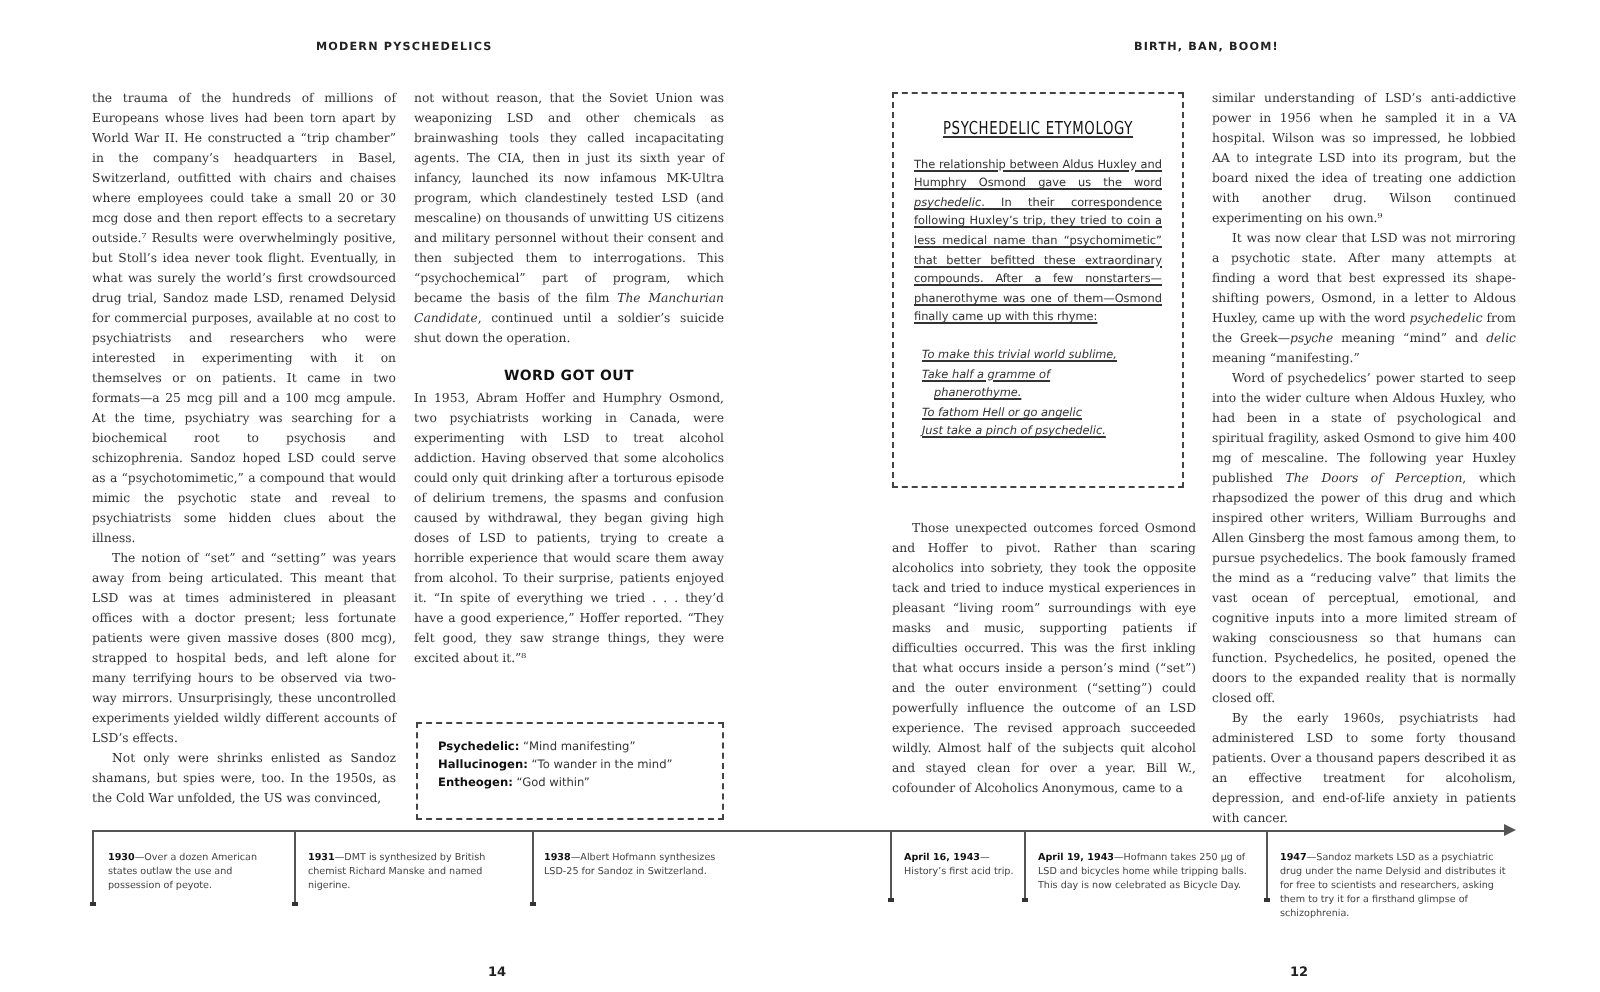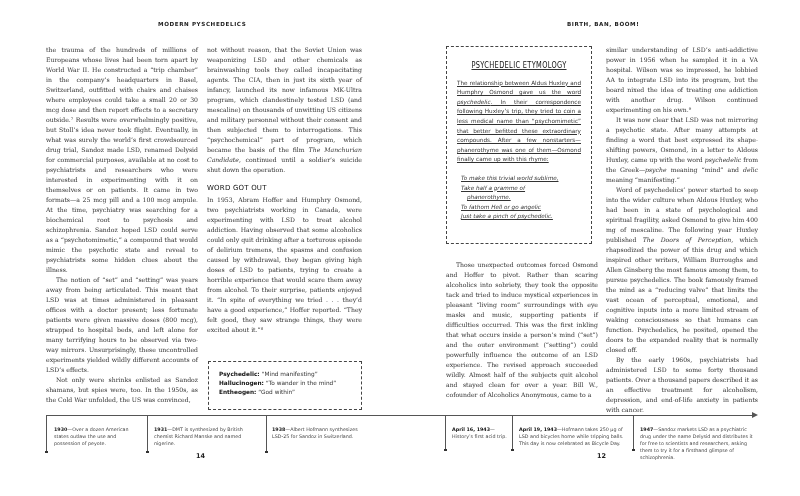--- a/index.html
+++ b/index.html
@@ -22,22 +22,22 @@
   .col p.indent { text-indent: 10px; }
   .col p + p { margin-top: 0; }
   .col i { font-style: italic; }
 
   .c1 { left: 46px; top: 45px; width: 152px; }
   .c2 { left: 207px; top: 45px; width: 155px; }
   .c3 { left: 446px; top: 260px; width: 152px; }
   .c4 { left: 606px; top: 45px; width: 152px; }
 
   .subhead {
-    font-family: "DejaVu Sans", sans-serif; font-weight: normal; font-size: 7px;
-    margin: 8px 0 2px 0; color: #111; letter-spacing: 0.2px;
+    font-family: "DejaVu Sans", sans-serif; font-weight: bold; font-size: 7px;
+    text-align: center; margin: 8px 0 2px 0; color: #111; letter-spacing: 0.2px;
   }
 
   .def-box {
     position: absolute; left: 208px; top: 361px; width: 154px; height: 49px;
     border: 1px dashed #444; padding: 8px 10px;
     font-family: "DejaVu Sans", sans-serif; font-size: 5.8px; line-height: 9px; color: #333;
   }
   .def-box .term { font-weight: bold; color: #111; }
 
   .sidebar {
@@ -67,22 +67,22 @@
     content: ""; position: absolute; left: -1px; bottom: -1px; width: 3px; height: 2px; background: #333;
   }
 
   .event {
     position: absolute; top: 426px;
     font-family: "DejaVu Sans", sans-serif; font-size: 4.8px; line-height: 7px; color: #444;
   }
   .event .date { font-weight: bold; color: #111; }
 
   .page-num {
-    position: absolute; top: 452px; font-family: "DejaVu Sans", sans-serif;
-    font-size: 6.5px; font-weight: bold; color: #222;
+    position: absolute; top: 482px; font-family: "DejaVu Sans", sans-serif;
+    font-size: 6.5px; font-weight: bold; color: #222; margin-left: 48px;
   }
   .pn-left { left: 196px; }
   .pn-right { left: 597px; }
 </style>
 </head>
 <body>
 
 <div class="running-head rh-left">MODERN PYSCHEDELICS</div>
 <div class="running-head rh-right">BIRTH, BAN, BOOM!</div>
 

